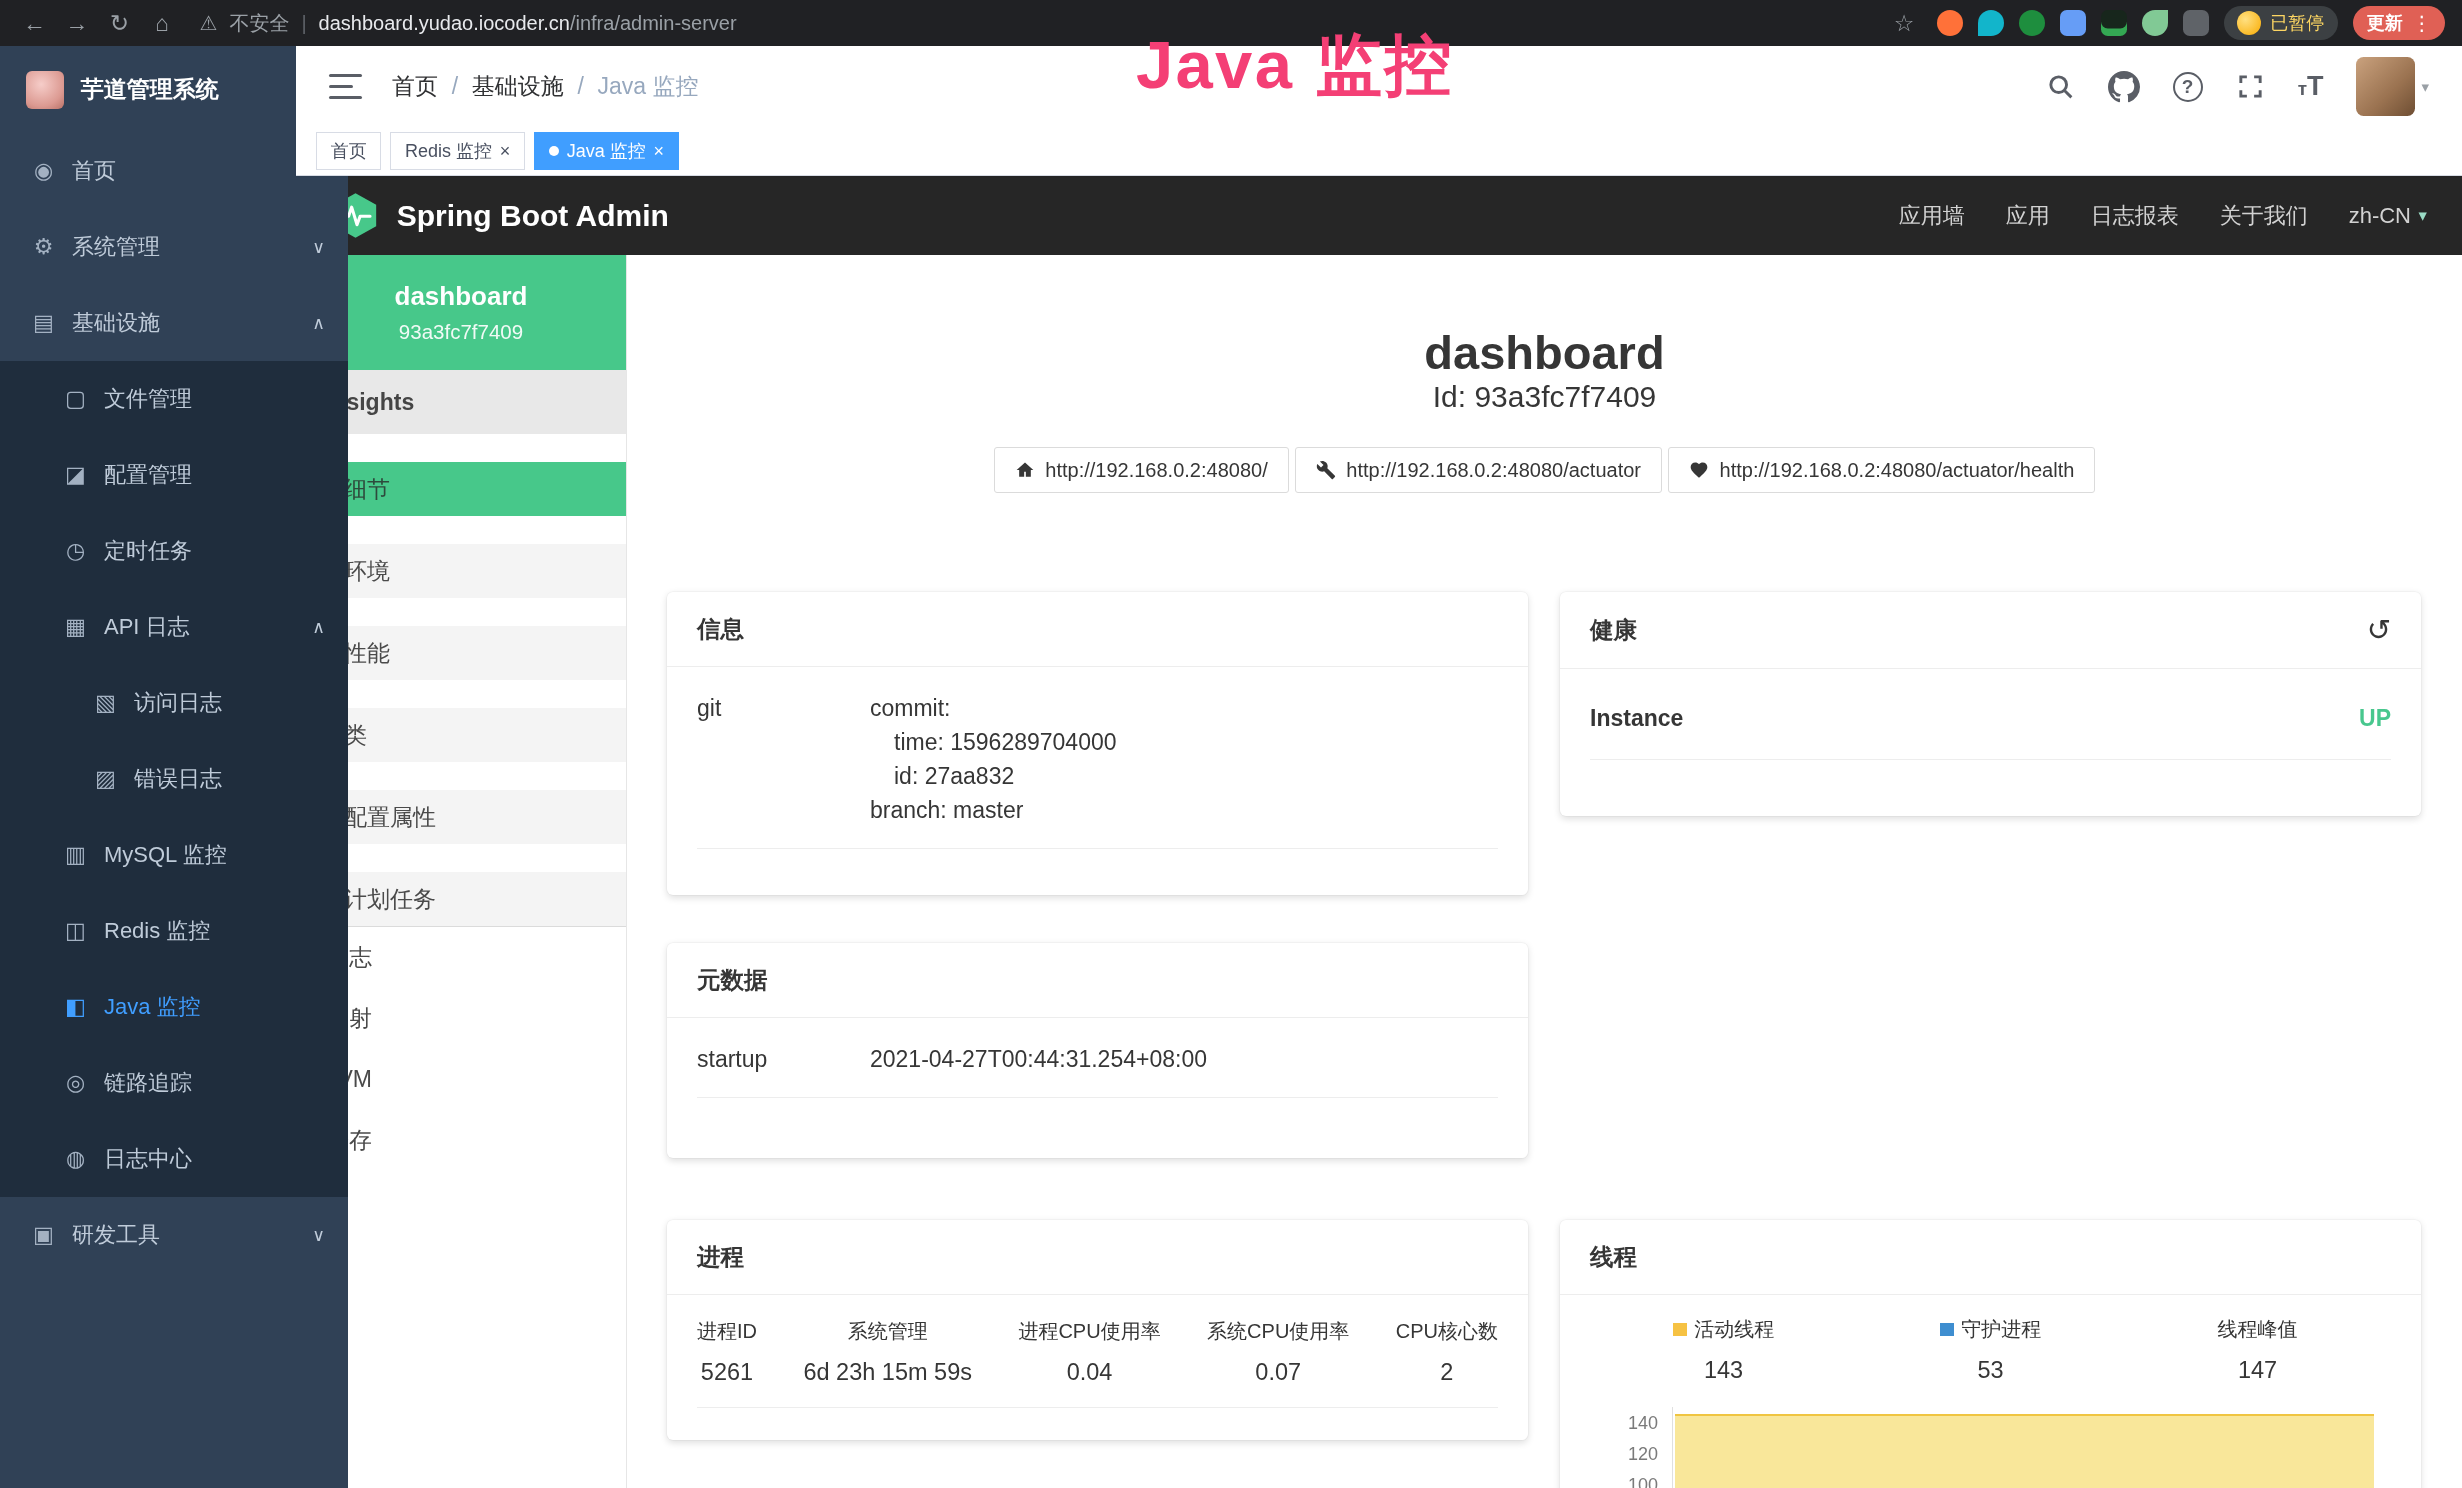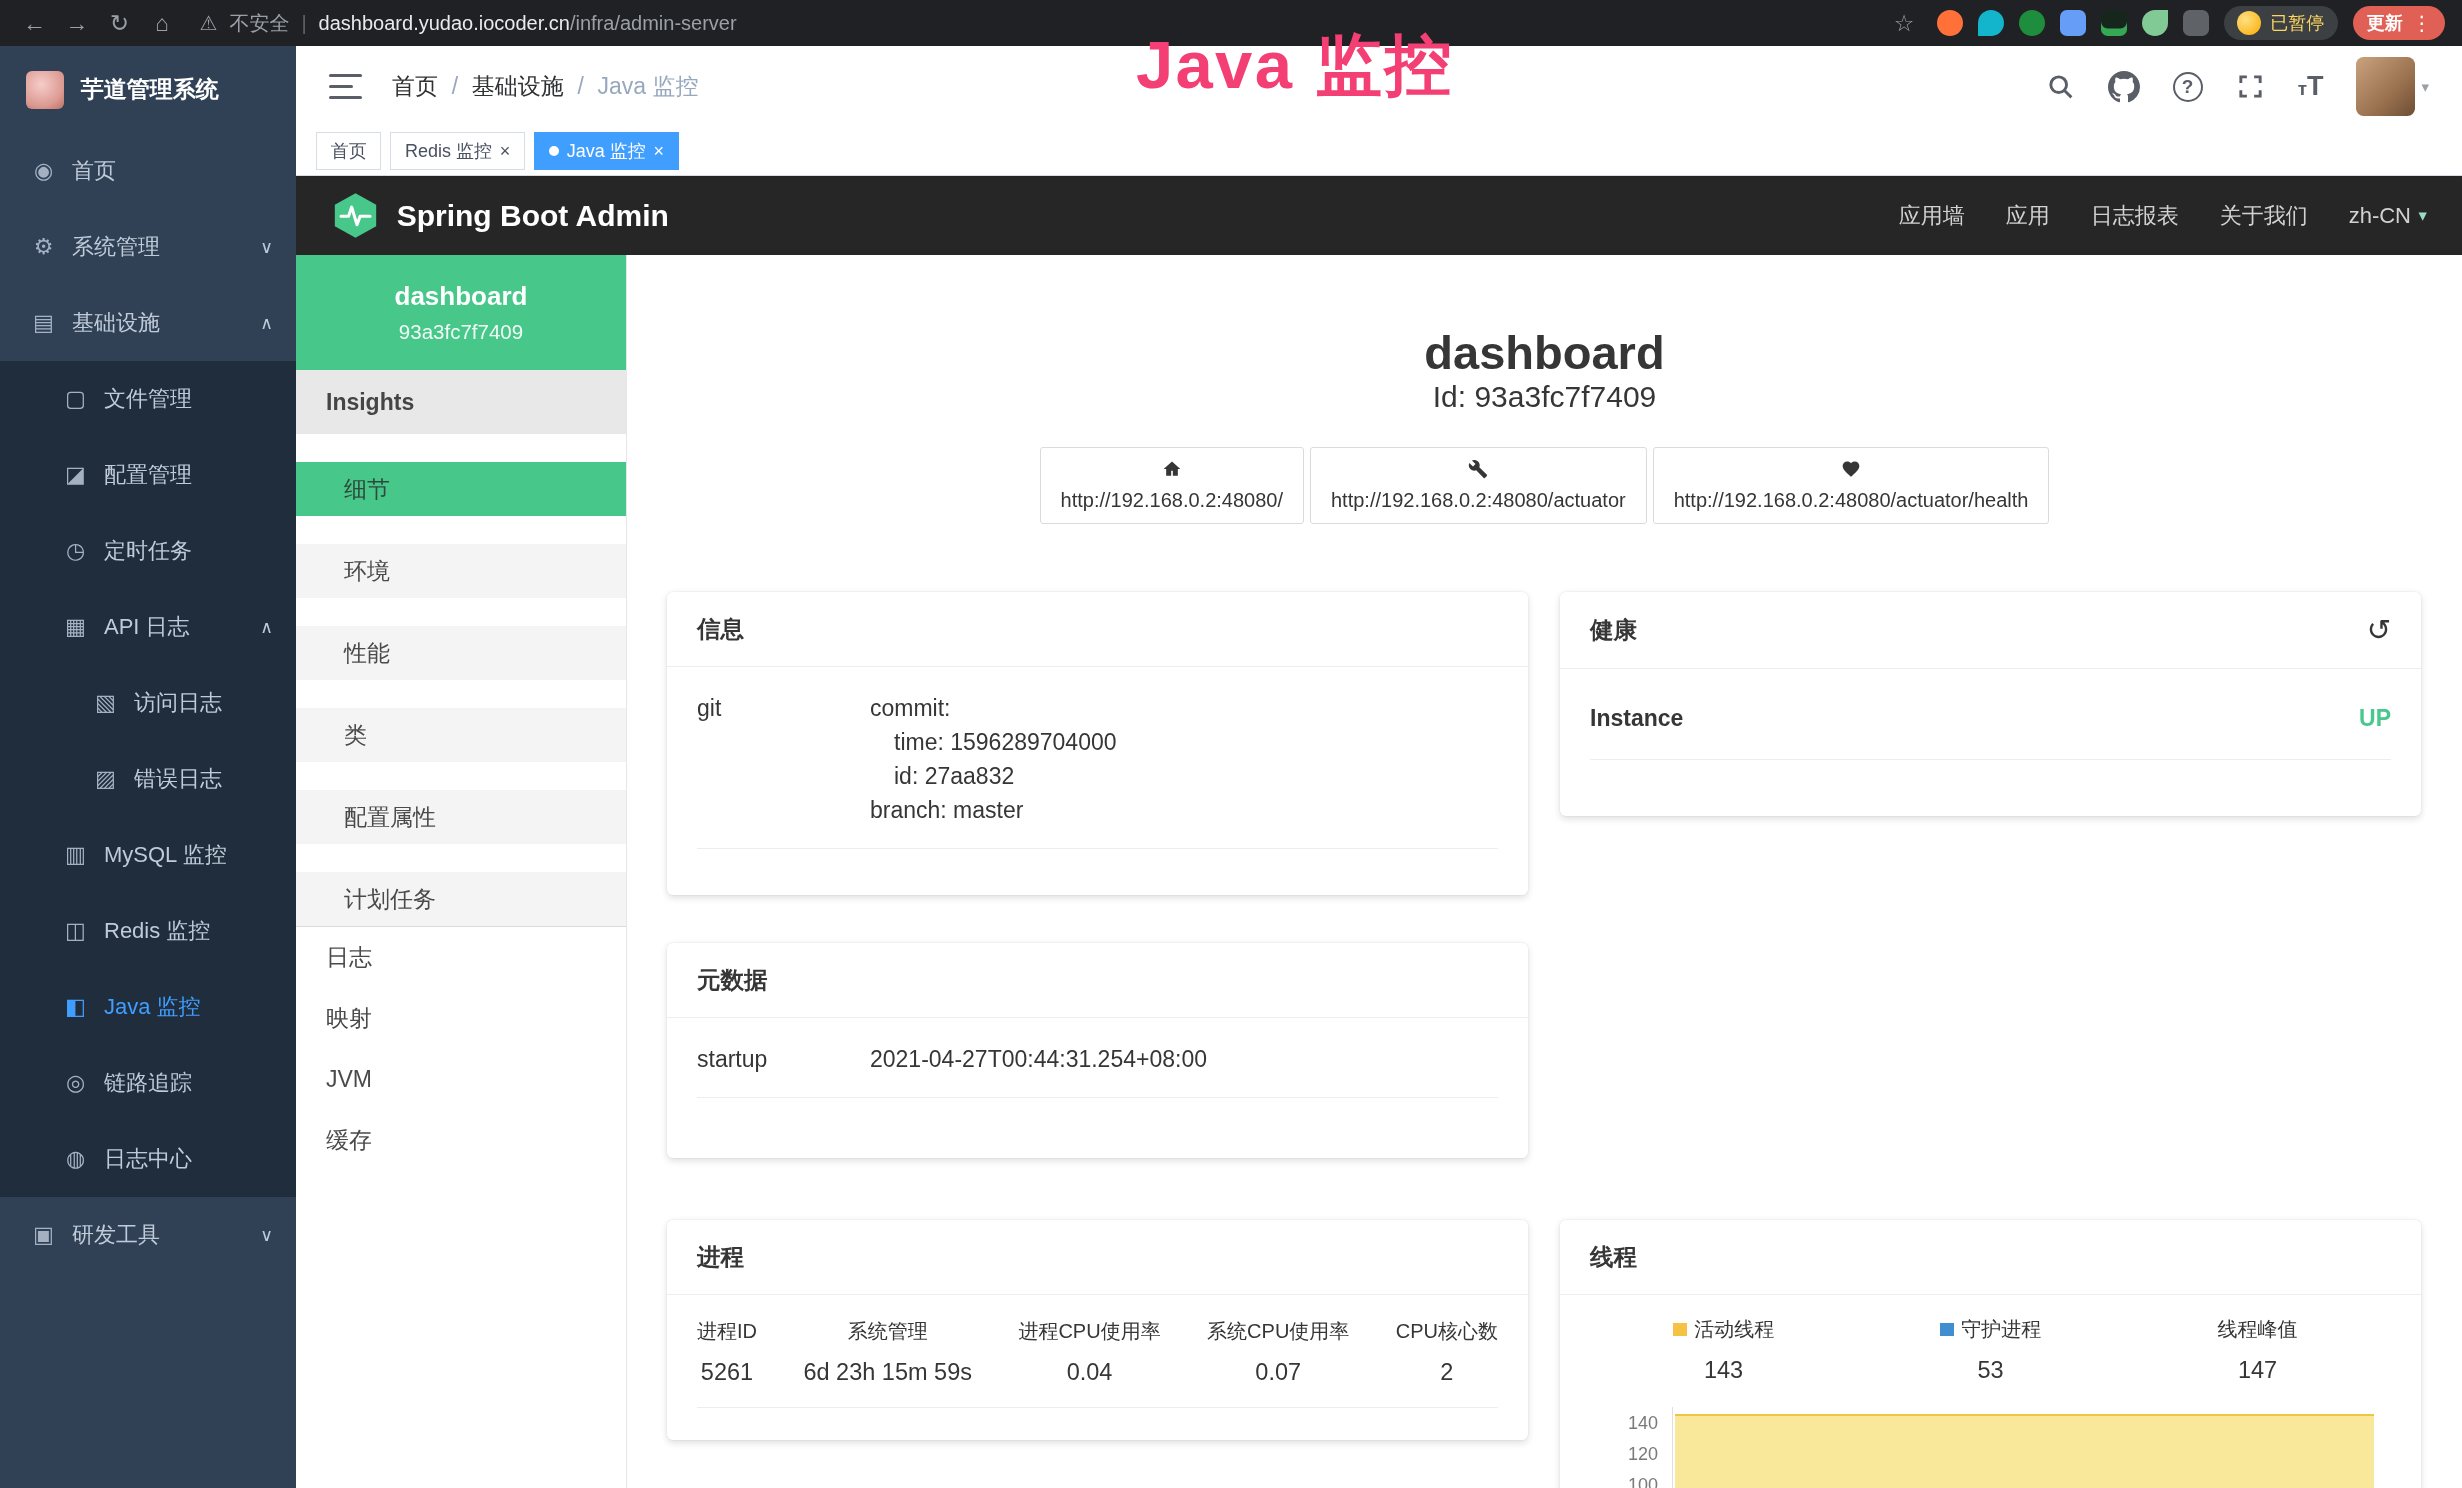--- a/index.html
+++ b/index.html
@@ -18,21 +18,21 @@
   .url-path { color:#9aa0a6; }
   .bright { display:flex; align-items:center; gap:15px; }
   .ext-dot { width:26px; height:26px; border-radius:6.8px; display:inline-block; }
   .pill { display:flex; align-items:center; gap:9px; border-radius:21px; padding:5.3px 13.7px; font-size:18px; }
   .pill.paused { background:#3c4043; color:#fdd663; }
   .face { width:24px; height:24px; border-radius:50%; background:radial-gradient(circle at 35% 35%, #ffe082, #f9ab00); }
   .pill.update { background:#e06055; color:#fff; font-weight:bold; }
   .pill.update .dots { font-weight:normal; font-size:20px; }
 
   
-  .sidebar { position:absolute; top:46px; bottom:0; left:0; width:296px; background:#304156; color:#bfcbd9; z-index:10; }
+  .sidebar { position:absolute; top:46px; bottom:0; left:0; width:348px; background:#304156; color:#bfcbd9; z-index:10; }
   .logo-row { display:flex; align-items:center; gap:16.7px; height:87px; padding-left:26px; color:#fff; font-weight:bold; font-size:23px; }
   .logo-img { width:38px; height:38px; border-radius:6px; background:radial-gradient(circle at 40% 35%, #f6cdc9, #dc9a92 65%, #b97267); flex-shrink:0; }
   .mi { position:relative; display:flex; align-items:center; height:76px; padding-left:27px; font-size:22px; color:#bfcbd9; cursor:pointer; }
   .mi .ic { width:33px; margin-right:12px; font-size:22px; color:#a3b1c2; text-align:center; flex-shrink:0; }
   .mi .chev { position:absolute; right:23px; font-size:17.4px; color:#bfcbd9; }
   .mi.sub { background:#1f2d3d; padding-left:59px; }
   .mi.sub.l3 { padding-left:89px; }
   .mi.active { color:#409eff; }
   .mi.active .ic { color:#409eff; }
 
@@ -75,21 +75,21 @@
   .group-label { height:64px; display:flex; align-items:center; padding-left:30px; background:#e8e8e8; color:#454545; font-weight:bold; font-size:23px; }
   .sgroup { border-bottom:0.8px solid #dbdbdb; }
   .sitem { height:54px; display:flex; align-items:center; padding-left:48px; font-size:23px; color:#4a4a4a; background:#f4f4f4; cursor:pointer;margin-top:28px; }
   .sitem.active { background:#47c88a; color:#2e4a3c; }
   .sroot { height:61px; display:flex; align-items:center; padding-left:30px; font-size:23px; color:#4a4a4a; background:#fff; cursor:pointer; }
 
   .sba-main { position:absolute; top:79px; left:331px; right:0; bottom:0; background:#fff; overflow:hidden; }
   .main-title { margin-top:70px; text-align:center; font-size:47px; font-weight:bold; color:#363636; }
   .main-id { text-align:center; font-size:30px; color:#363636; }
   .links-row { margin-top:33px; display:flex; justify-content:center; gap:6px; }
-  .link-btn { display:flex; align-items:center; gap:10.6px; border:0.8px solid #dbdbdb; background:#fff; padding:10.6px 20px; font-size:20px; color:#363636; border-radius:3px; cursor:pointer;flex-direction:column; }
+  .link-btn { display:flex; align-items:center; gap:10.6px; border:0.8px solid #dbdbdb; background:#fff; padding:10.6px 20px; font-size:20px; color:#363636; border-radius:3px; cursor:pointer; }
 
   
   .card { position:absolute; background:#fff; border-radius:6px; box-shadow:0 2.3px 7.6px rgba(10,10,10,.13), 0 0 0 0.8px rgba(10,10,10,.03); }
   .card-info    { left:40px;   top:337px;  width:861px; height:303px; }
   .card-meta    { left:40px;   top:688px;  width:861px; height:215px; }
   .card-proc    { left:40px;   top:965px; width:861px; height:220px; }
   .card-health  { left:933px; top:337px;  width:861px; height:224px; }
   .card-threads { left:933px; top:965px; width:861px; height:326px; }
   .chead { display:flex; align-items:center; justify-content:space-between; padding:21px 30px; border-bottom:0.8px solid #ededed; font-size:23.5px; font-weight:bold; color:#363636; }
   .chead .hist { font-size:29px; font-weight:normal; cursor:pointer; }

